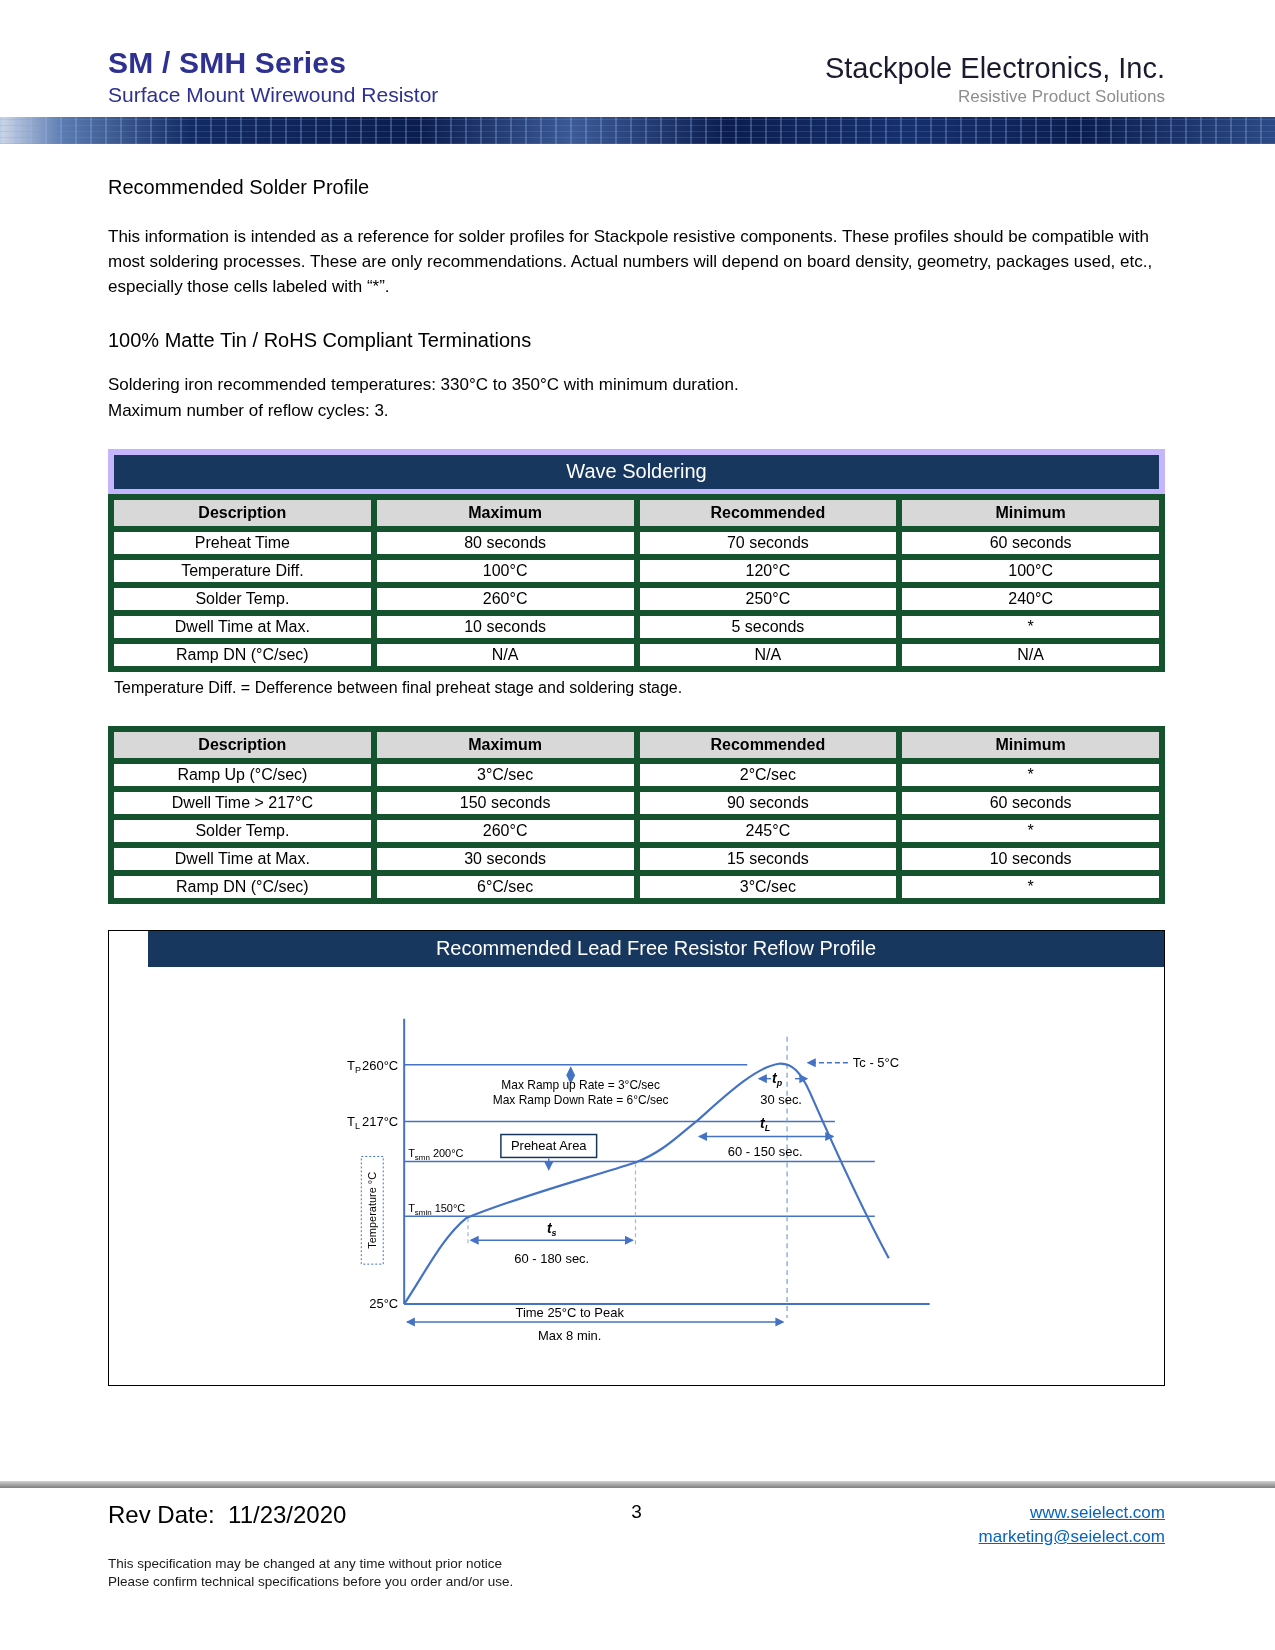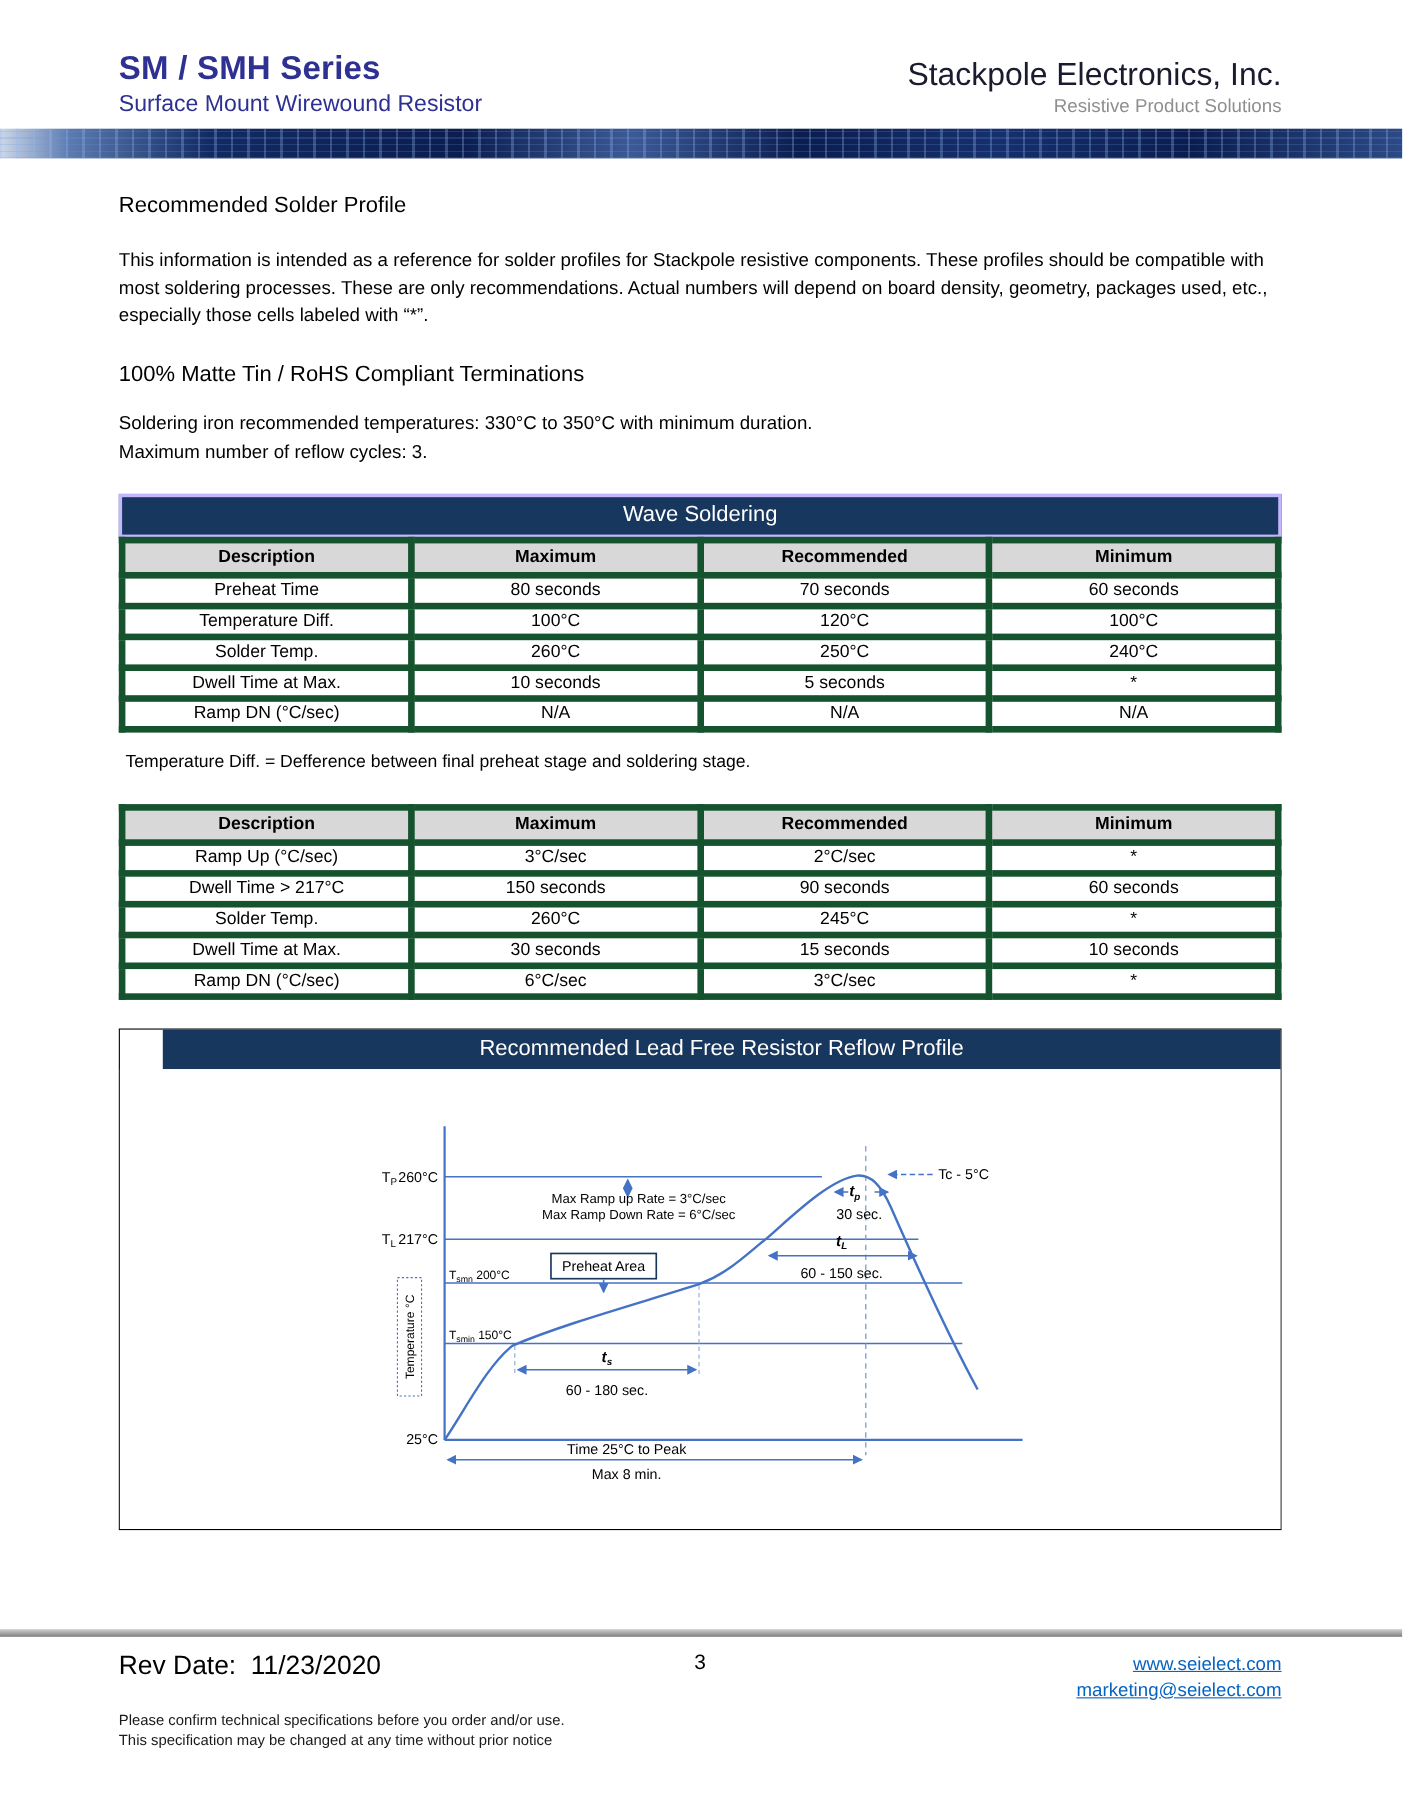--- a/index.html
+++ b/index.html
@@ -30,26 +30,26 @@
   main { padding:0 110px 0 108px; }
   .h-solder { font-size:20px; font-weight:normal; margin-top:32px; }
   .intro-par { font-size:17px; line-height:25px; margin-top:25px; text-align:left; }
   .h-term { font-size:20px; font-weight:normal; margin-top:30px; }
   .solder-lines { font-size:17px; line-height:26px; margin-top:20px; }
 
   .tbl-wrap { margin-top:25px; }
   .tbl-wrap.second { margin-top:30px; }
   .tbl-title {
     background:#17375E; color:#fff; font-size:20px; text-align:center;
-    padding:5px 0 6px 0; border:3px solid #c4b5fd;
+    padding:5px 0 6px 0; border:6px solid #c4b5fd;
   }
   table { width:100%; border-collapse:collapse; margin-top:-1px; table-layout:fixed; }
   th,td { border:6px solid #14532d; font-size:16px; text-align:center; padding:2px 4px; }
   th { background:#D8D8D8; font-weight:bold; padding:4px; }
-  .footnote { font-size:16px; margin-top:18px; padding-left:6px; }
+  .footnote { font-size:16px; margin-top:7px; padding-left:6px; }
 
   .chart-box { border:1px solid #000; margin-top:26px; }
   .chart-title { background:#17375E; color:#fff; font-size:20px; text-align:center; padding:6px 0 7px 0;margin-left:39px; }
   .reflow-svg { display:block; width:100%; background:#fff; }
 
   .reflow-svg .axis { stroke:#4472C4; stroke-width:2; }
   .reflow-svg .ref { stroke:#4472C4; stroke-width:1.4; }
   .reflow-svg .curve { stroke:#4472C4; stroke-width:2.2; fill:none; }
   .reflow-svg .arrow { stroke:#4472C4; stroke-width:1.4; }
   .reflow-svg .dash { stroke:#7A9CD4; stroke-width:1.2; stroke-dasharray:5 4; }
@@ -274,18 +274,18 @@
         <span>Rev Date:</span>&nbsp;
         <span>11/23/2020</span>
       </div>
       <div class="page-number">3</div>
       <div class="footer-links">
         <a href="#">www.seielect.com</a><br>
         <a href="#">marketing@seielect.com</a>
       </div>
     </div>
     <div class="disclaimer">
+      <div>This specification may be changed at any time without prior notice</div>
       <div>Please confirm technical specifications before you order and/or use.</div>
-      <div>This specification may be changed at any time without prior notice</div>
     </div>
   </footer>
 
 </div>
 
 </body></html>

